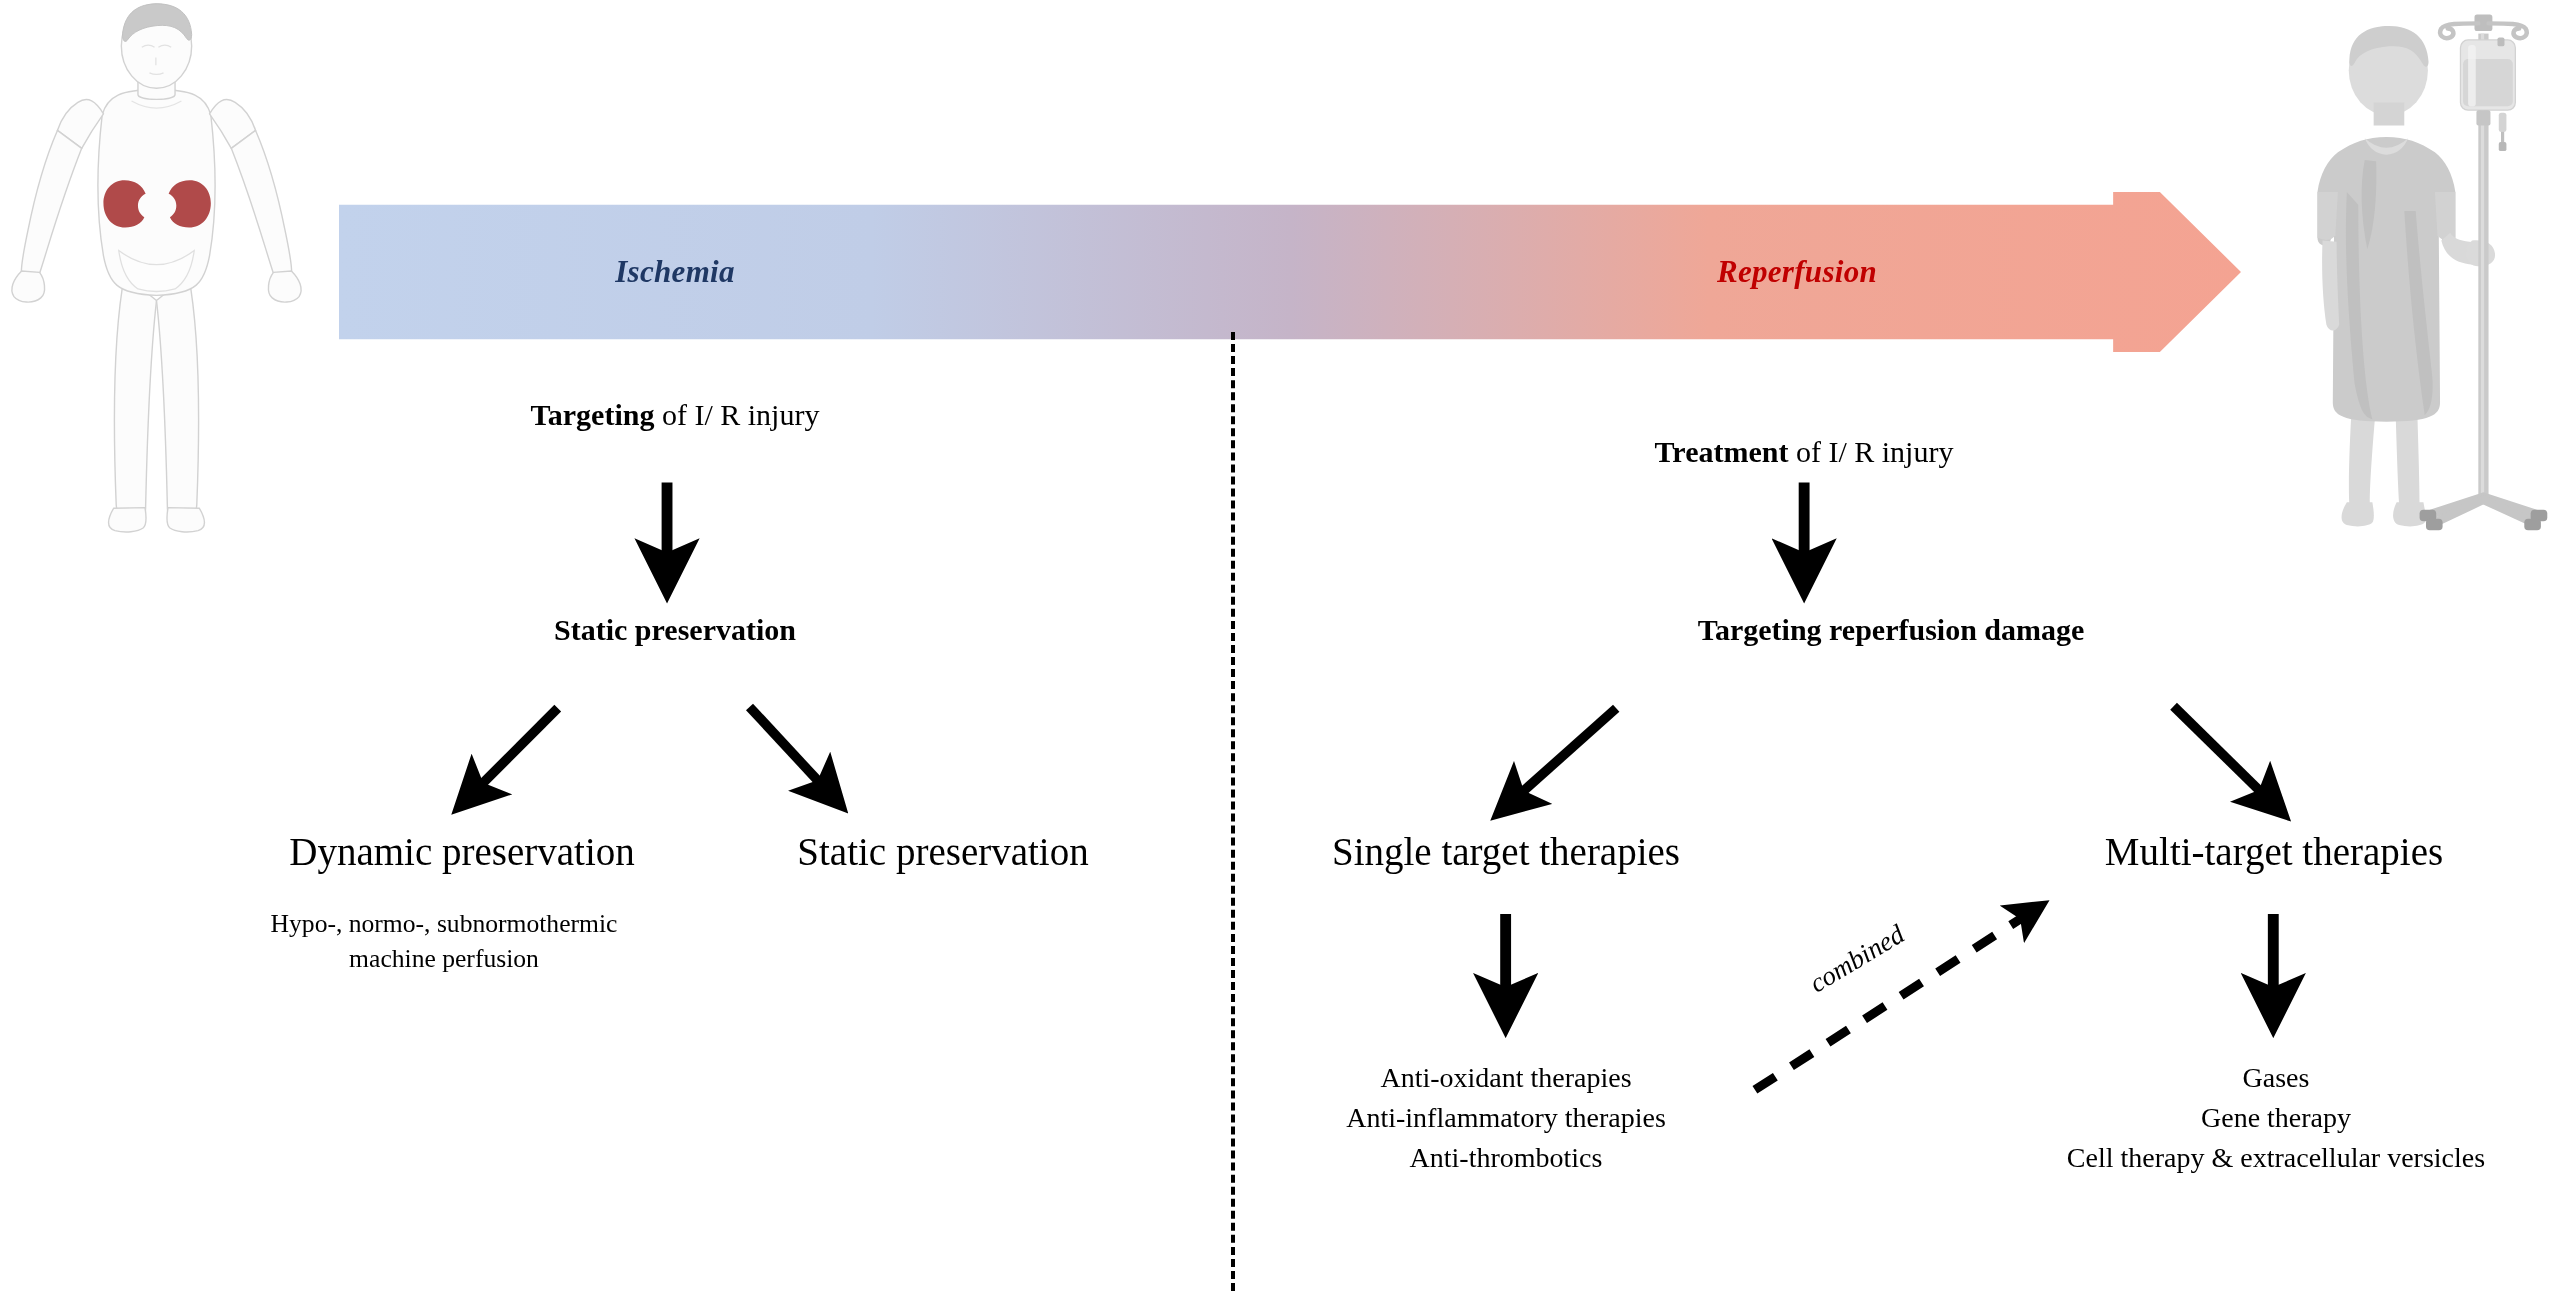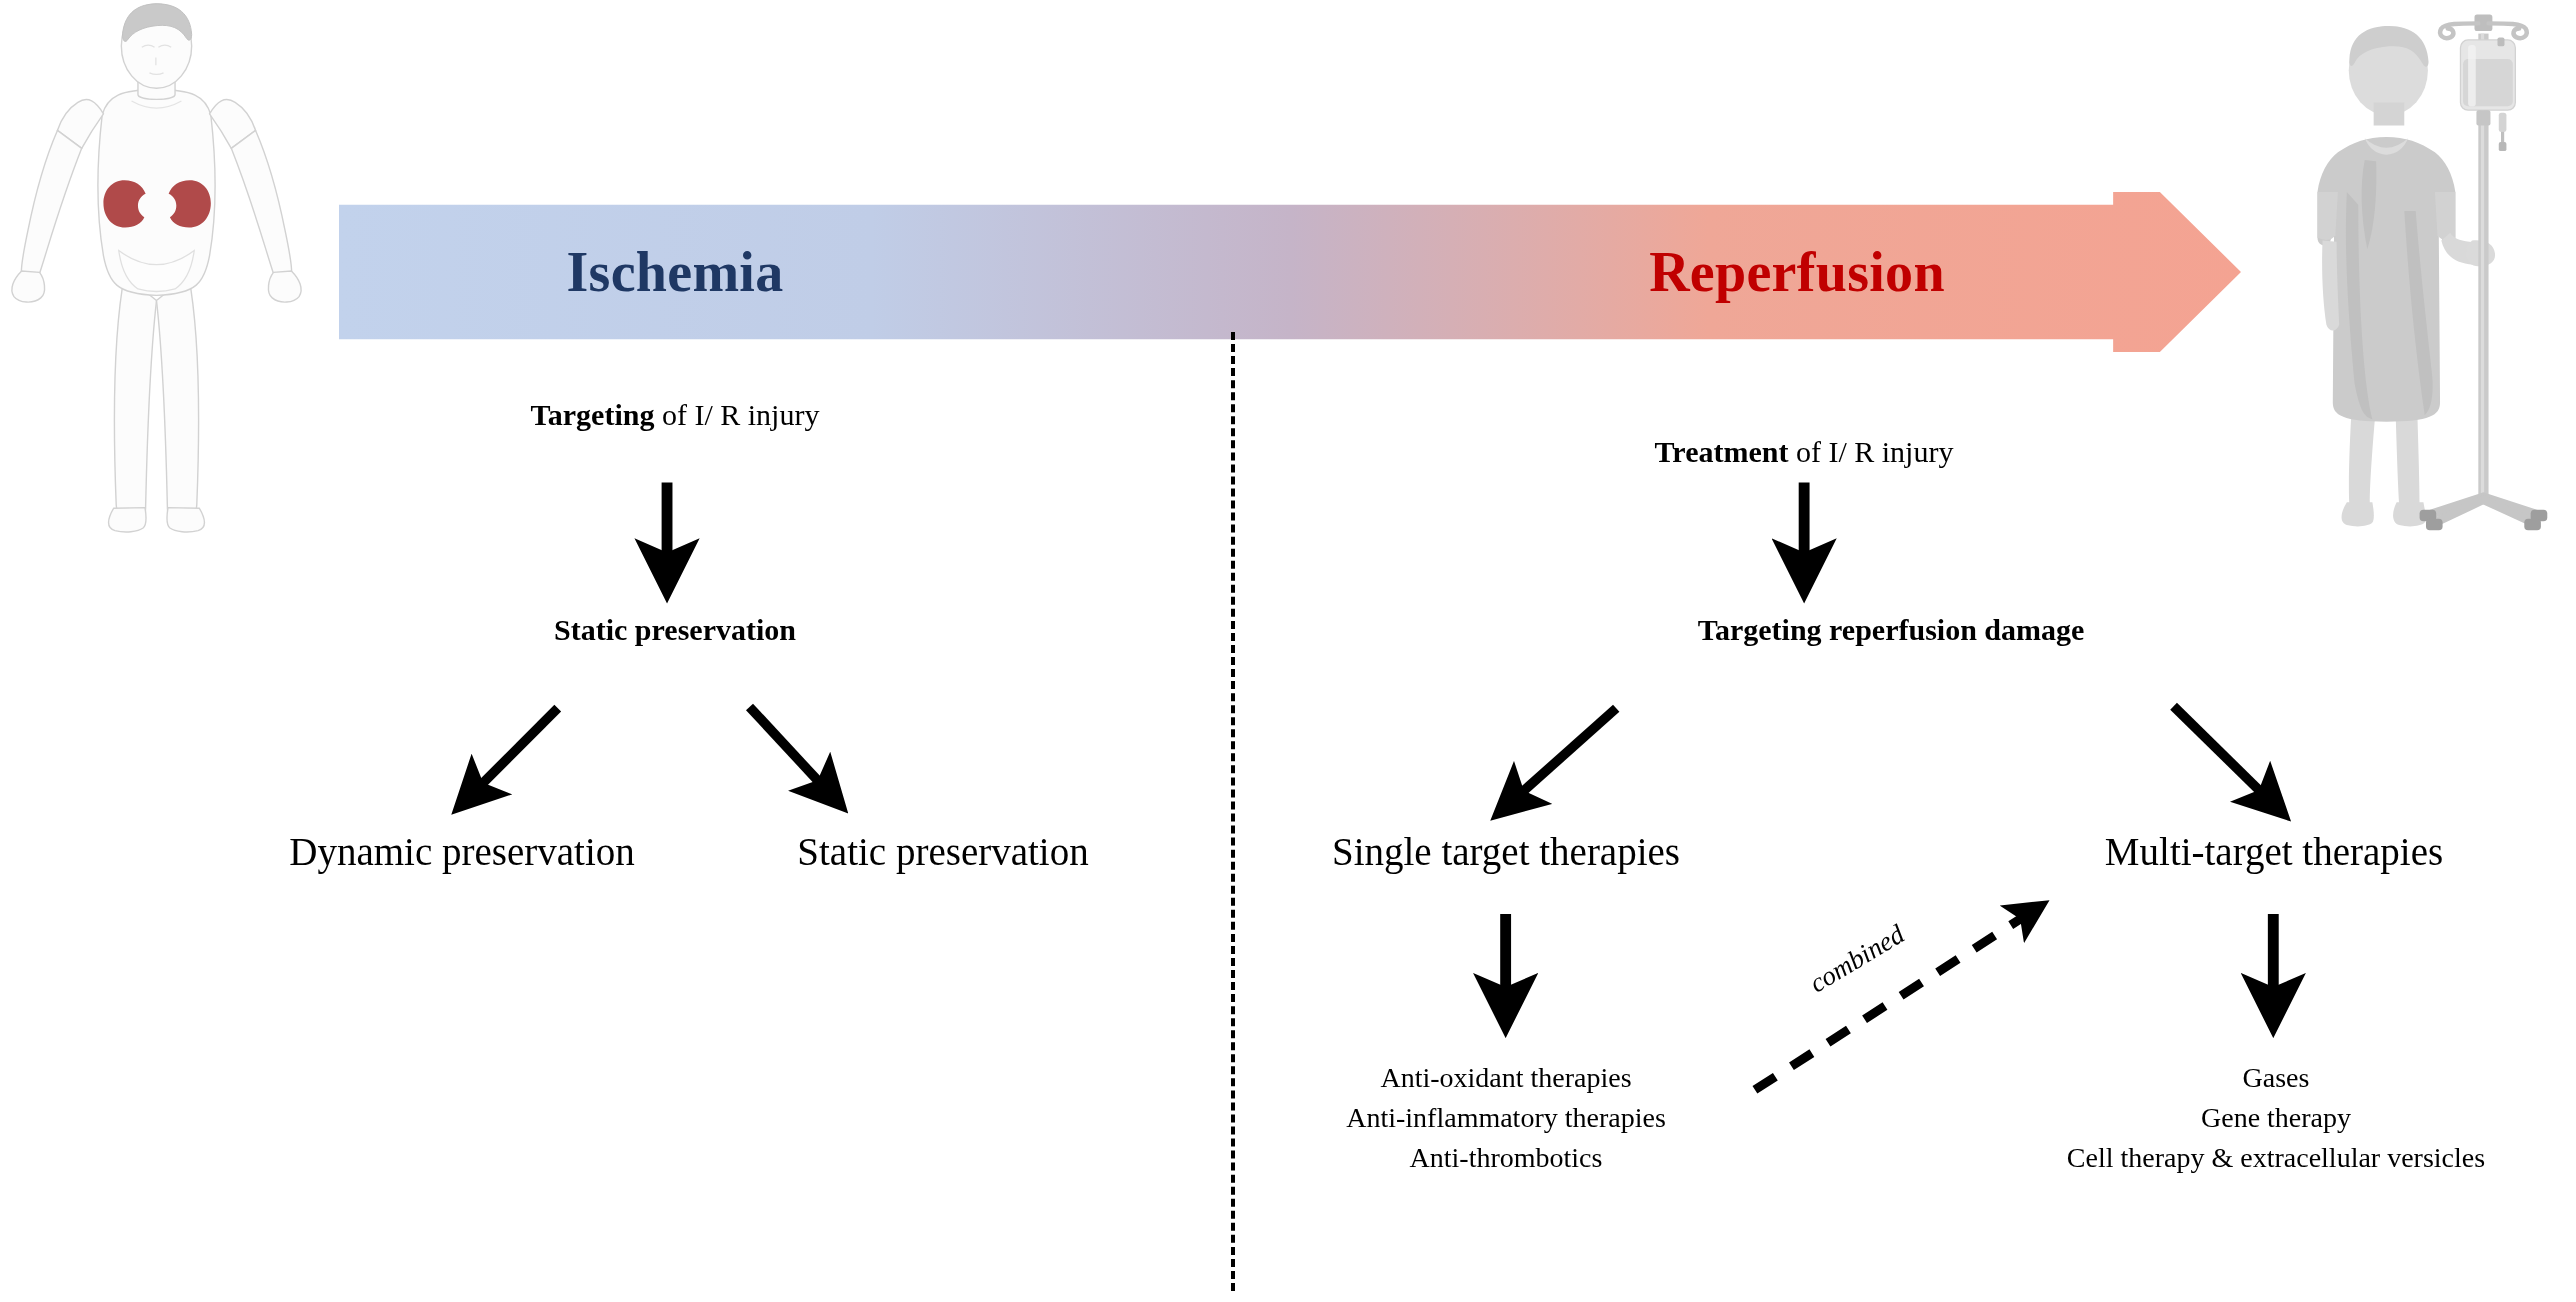--- a/index.html
+++ b/index.html
@@ -20,24 +20,25 @@
 
   
   #banner-arrow{
     left:339px; top:192px; width:1902px; height:160px;
   }
   #banner-arrow svg{display:block;width:100%;height:100%;}
 
   .banner-label{
     position:absolute;
     font-weight:700;
-    font-size:56px;
+    font-size:31px;
     letter-spacing:0.3px;
     white-space:nowrap;
     transform:translate(-50%,-50%);
+    font-style:italic;
   }
   #label-ischemia{left:675px;top:272px;color:#1F3864;}
   #label-reperfusion{left:1797px;top:272px;color:#C00000;}
 
   
   #divider{
     left:1231px; top:332px; width:0; height:959px;
     border-left:4.5px dashed #000;
   }
 
@@ -246,20 +247,24 @@
   <div class="node t-head abs" style="left:675px;top:396px;">
     <b>Targeting</b><span> of I/ R injury</span>
   </div>
 
   <div class="node t-sub abs" style="left:675px;top:611px;">Static preservation</div>
 
   <div class="node t-leaf abs" style="left:462px;top:827px;">Dynamic preservation</div>
 
   <div class="node t-leaf abs" style="left:943px;top:827px;">Static preservation</div>
 
+  <div class="node t-small abs" style="left:444px;top:907px;">
+    <div>Hypo-, normo-, subnormothermic</div>
+    <div>machine perfusion</div>
+  </div>
 
   <div class="node t-head abs" style="left:1804px;top:396px;margin-top:37px;">
     <b>Treatment</b><span> of I/ R injury</span>
   </div>
 
   <div class="node t-sub abs" style="left:1891px;top:611px;">Targeting reperfusion damage</div>
 
   <div class="node t-leaf abs" style="left:1506px;top:827px;text-align:right;">Single target therapies</div>
 
   <div class="node t-leaf abs" style="left:2274px;top:827px;">Multi-target therapies</div>

